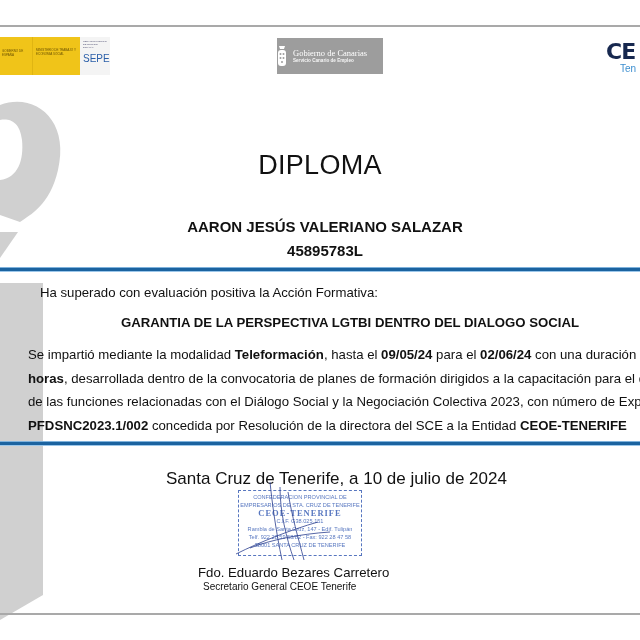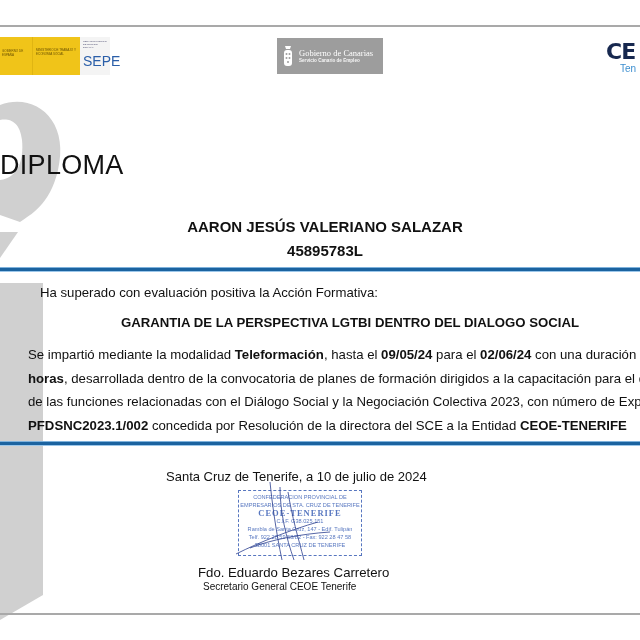--- a/index.html
+++ b/index.html
@@ -4,38 +4,38 @@
   <style>
     html, body { margin: 0; padding: 0; background: #ffffff; }
     body { width: 640px; height: 640px; position: relative; overflow: hidden; font-family: "Liberation Sans", sans-serif; color: #111; }
     .hr-gray { position: absolute; left: 0; width: 640px; height: 2px; background: #a9a9a9; }
     .hr-blue { position: absolute; left: 0; width: 640px; height: 5px; background: #1b63a0; border-top: 1px solid #7fb2dc; border-bottom: 1px solid #9cc7ea; box-sizing: border-box; }
     .logo-ministry { position: absolute; left: 0; top: 37px; width: 110px; height: 38px; display: flex; }
     .logo-ministry .seg1 { width: 32px; background: #f0c419; font-size: 3px; color: #6b5200; padding: 12px 1px 0 2px; box-sizing: border-box; line-height: 4px; }
     .logo-ministry .seg2 { width: 48px; background: #f0c419; border-left: 1px solid #e0b512; font-size: 3px; color: #6b5200; padding: 11px 2px 0 3px; box-sizing: border-box; line-height: 4px; }
     .logo-ministry .seg3 { width: 30px; background: #f4f4f4; padding: 3px 2px 0 3px; box-sizing: border-box; }
     .logo-ministry .seg3 .small { font-size: 2.5px; color: #557; line-height: 3px; }
-    .logo-ministry .seg3 .sepe { font-size: 14px; color: #2a5ea8; font-weight: normal; margin-top: 4px; letter-spacing: 0px; }
-    .logo-canarias { position: absolute; left: 277px; top: 38px; width: 106px; height: 36px; background: #9d9d9d; display: flex; align-items: center; box-sizing: border-box; padding-left: 6px; }
+    .logo-ministry .seg3 .sepe { font-size: 10px; color: #2a5ea8; font-weight: normal; margin-top: 4px; letter-spacing: 0px; }
+    .logo-canarias { position: absolute; left: 277px; top: 38px; width: 106px; height: 36px; background: #9d9d9d; display: flex; align-items: center; box-sizing: border-box; }
     .logo-canarias .crest { width: 10px; height: 24px; position: relative; }
     .logo-canarias .txt { margin-left: 6px; color: #fff; }
     .logo-canarias .txt .l1 { font-family: "Liberation Serif", serif; font-size: 8.5px; line-height: 10px; }
     .logo-canarias .txt .l2 { font-size: 4.6px; font-weight: bold; line-height: 6px; opacity: 0.9; }
     .logo-ceoe { position: absolute; left: 606px; top: 40px; width: 40px; height: 40px; }
     .logo-ceoe .ce { font-family: "DejaVu Sans", sans-serif; font-weight: bold; font-size: 22px; color: #17284f; letter-spacing: -1px; line-height: 24px; }
     .logo-ceoe .ten { font-size: 10px; color: #3d8fd0; margin-left: 14px; line-height: 10px; }
     .watermark { position: absolute; left: 0; top: 0; width: 640px; height: 640px; pointer-events: none; }
-    .title { position: absolute; left: 0; width: 640px; top: 150px; text-align: left; font-size: 27px; letter-spacing: 0.3px; color: #111; }
+    .title { position: absolute; left: 0; width: 640px; top: 150px; text-align: center; font-size: 27px; letter-spacing: 0.3px; color: #111; }
     .name { position: absolute; left: 0; width: 650px; top: 218px; text-align: center; font-size: 15px; font-weight: bold; }
     .dni { position: absolute; left: 0; width: 650px; top: 242px; text-align: center; font-size: 15px; font-weight: bold; }
     .intro { position: absolute; left: 40px; top: 285px; font-size: 13.2px; white-space: nowrap; }
     .course { position: absolute; left: 0; width: 700px; top: 315px; text-align: center; font-size: 13.2px; font-weight: bold; white-space: nowrap; }
     .para { position: absolute; left: 28px; top: 343px; font-size: 13.2px; line-height: 23.5px; white-space: nowrap; }
     .para b { font-weight: bold; }
-    .place-date { position: absolute; left: 166px; top: 469px; font-size: 13px; white-space: nowrap; }
+    .place-date { position: absolute; left: 166px; top: 469px; font-size: 17px; white-space: nowrap; }
     .stamp { position: absolute; left: 238px; top: 490px; width: 124px; height: 66px; border: 1px dashed #3a5fb5; color: #3a5fb5; font-size: 5.6px; line-height: 8px; text-align: center; box-sizing: border-box; padding-top: 2px; opacity: 0.85; }
     .stamp .big { font-family: "Liberation Serif", serif; font-size: 8.5px; font-weight: bold; letter-spacing: 1px; }
     .signature { position: absolute; left: 230px; top: 482px; width: 140px; height: 80px; pointer-events: none; }
     .signer { position: absolute; left: 198px; top: 565px; font-size: 13.2px; white-space: nowrap; text-align: right; }
     .signer-role { position: absolute; left: 203px; top: 581px; font-size: 10px; white-space: nowrap; }
   </style>
 </head>
 <body>
 
 <svg class="watermark" viewBox="0 0 640 640" width="640" height="640">

